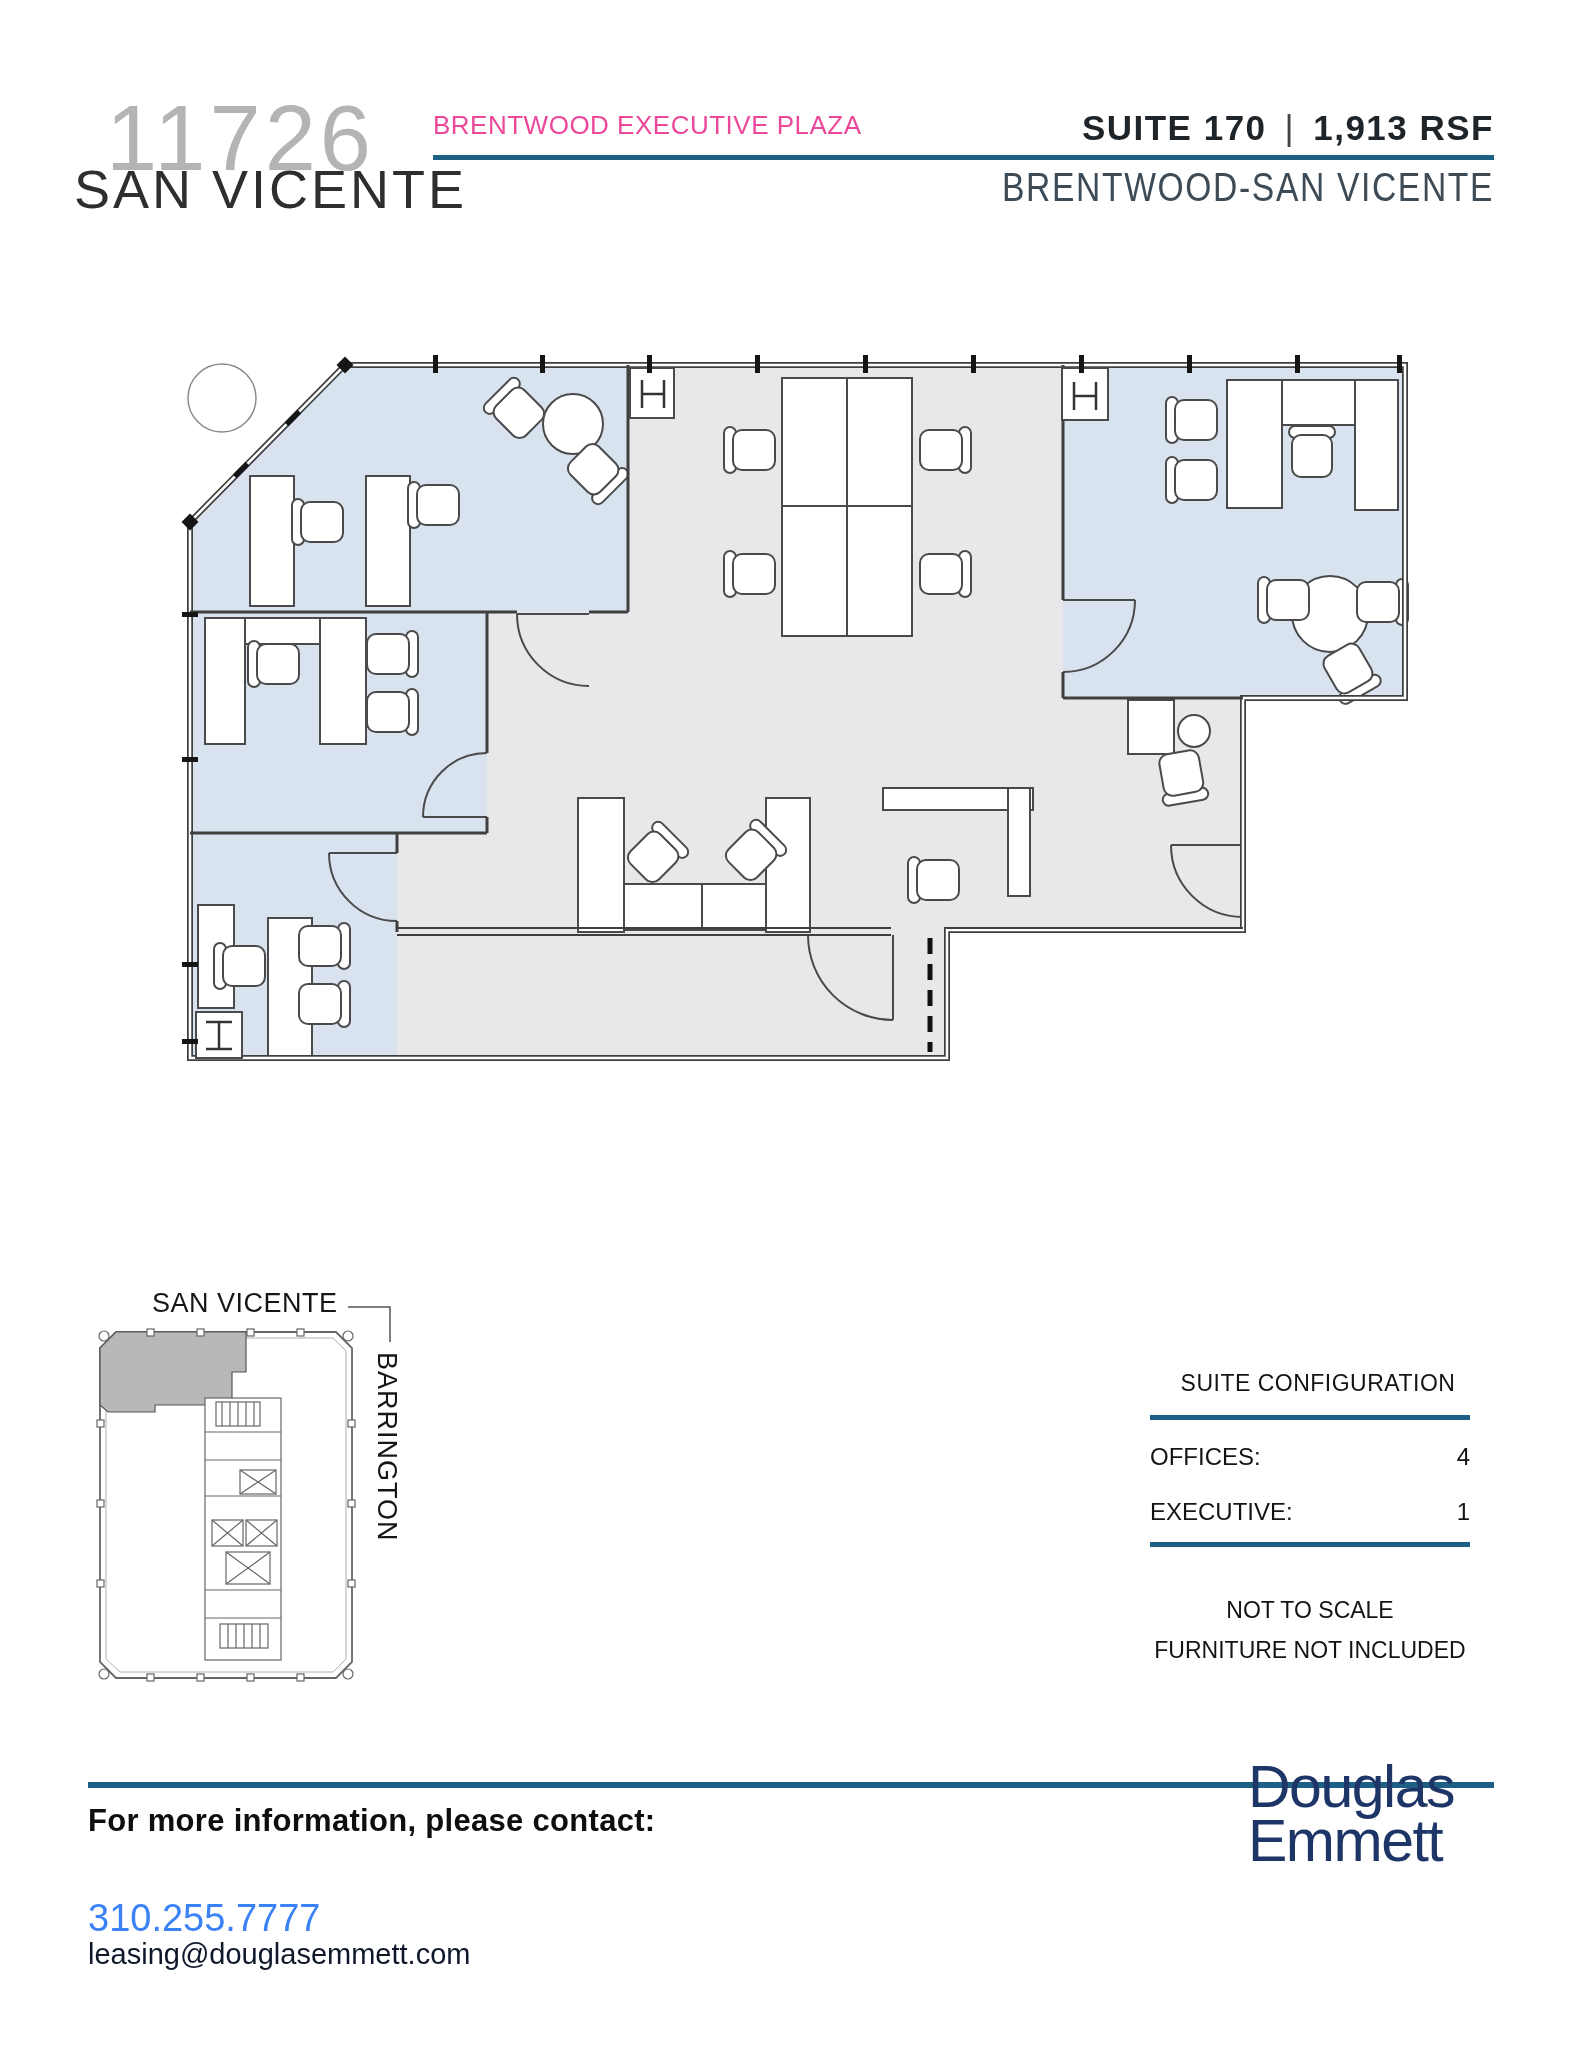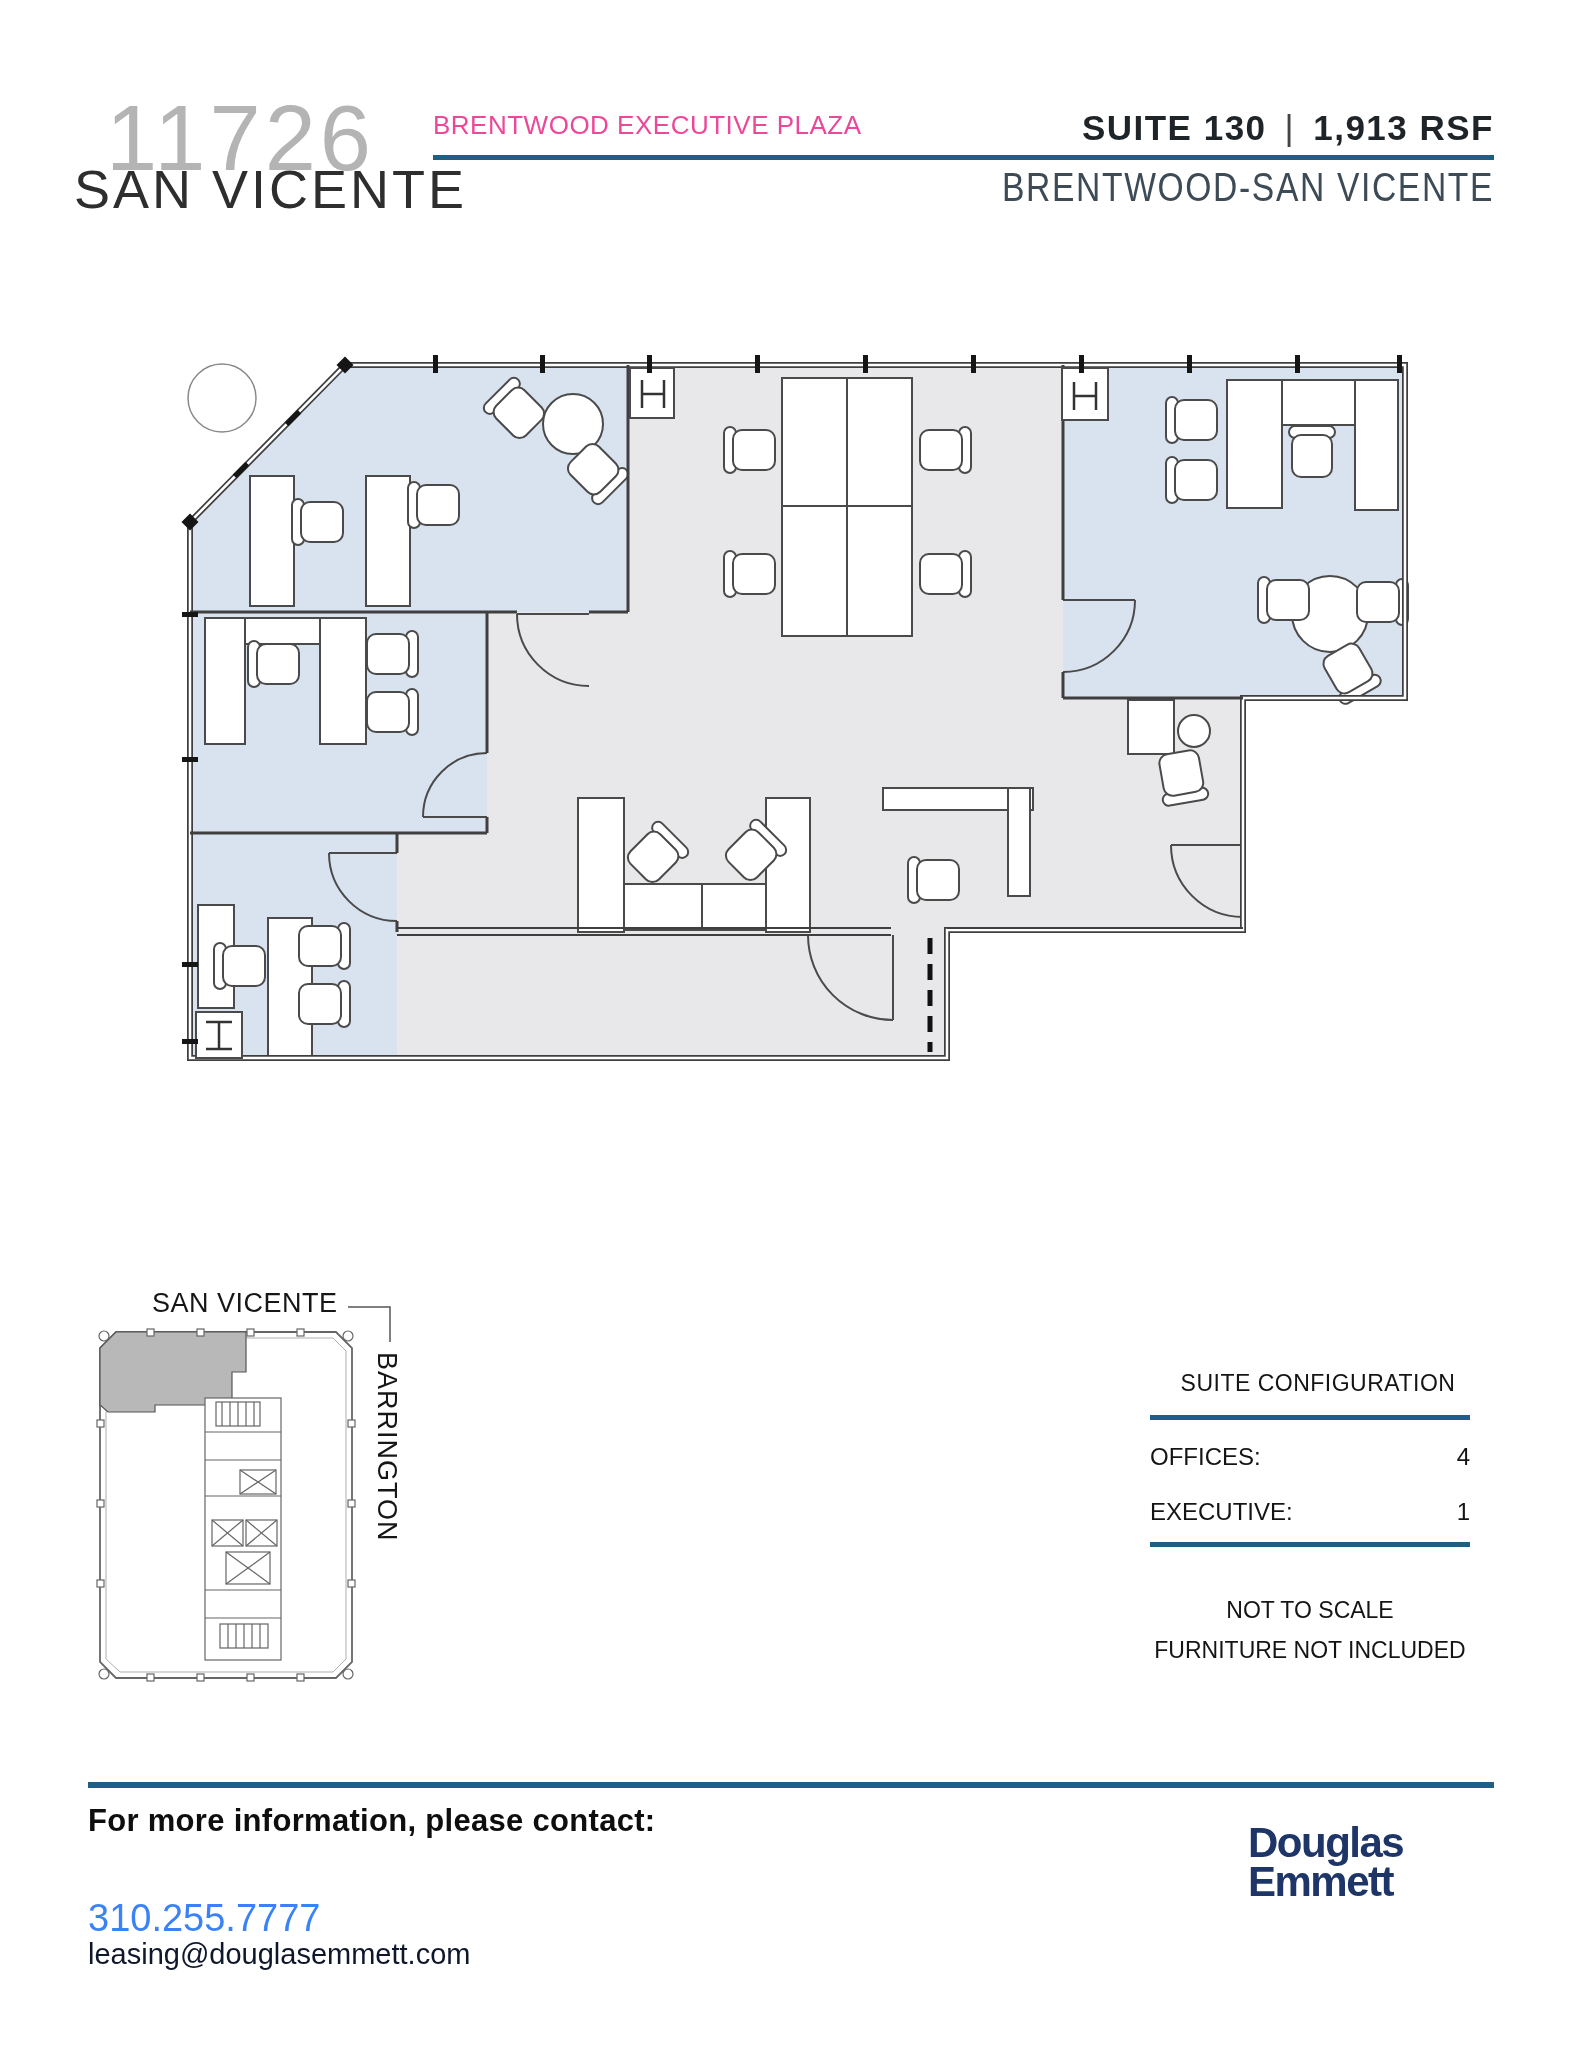--- a/index.html
+++ b/index.html
@@ -30,32 +30,32 @@
   .cfg-row{position:absolute;left:0;width:100%;display:flex;justify-content:space-between;font-size:24px;color:#141414;}
   .cfg-rule2{position:absolute;left:0;top:177px;width:100%;height:5px;}
   .cfg-note1{top:197px;}
   .cfg-note2{top:237px;}
   .cfg-note{position:absolute;left:-20px;width:360px;text-align:center;font-size:23px;color:#141414;margin-top:35px;}
   
   .footer-rule{left:88px;top:1782px;width:1406px;height:6px;}
   .contact-heading{left:88px;top:1803px;font-size:31px;font-weight:700;letter-spacing:.3px;color:#0e0e0e;}
   .contact-phone{left:88px;top:1897px;font-size:38px;color:#3b82f6;}
   .contact-email{left:88px;top:1938px;font-size:29px;color:#0f172a;}
-  .logo{left:1248px;top:1824px;font-size:42px;font-weight:700;letter-spacing:-1.5px;line-height:.92;}
+  .logo{left:1248px;top:1760px;font-size:59px;font-weight:400;letter-spacing:-1.5px;line-height:.92;}
   .rule{background:#1e5f85;}
   svg{display:block;}
 </style>
 </head>
 <body>
 
 <div class="abs bldg-number">11726</div>
 <div class="abs bldg-street">SAN VICENTE</div>
 <div class="abs bldg-name">BRENTWOOD EXECUTIVE PLAZA</div>
 <div class="abs suite-line">
-  <span>SUITE 130</span><span class="sep">|</span><span>1,913 RSF</span>
+  <span>SUITE 170</span><span class="sep">|</span><span>1,913 RSF</span>
 </div>
 <div class="abs header-rule rule"></div>
 <div class="abs submarket">BRENTWOOD-SAN VICENTE</div>
 
 <svg class="abs" style="left:130px;top:340px;" width="1300" height="740" viewBox="130 340 1300 740">
   <defs>
     <g id="chair">
       <rect x="-23" y="-26" width="46" height="12" rx="6" fill="#ffffff" stroke="#4a4a4a" stroke-width="2"></rect>
       <rect x="-20" y="-17" width="40" height="42" rx="9" fill="#ffffff" stroke="#4a4a4a" stroke-width="2"></rect>
     </g>

